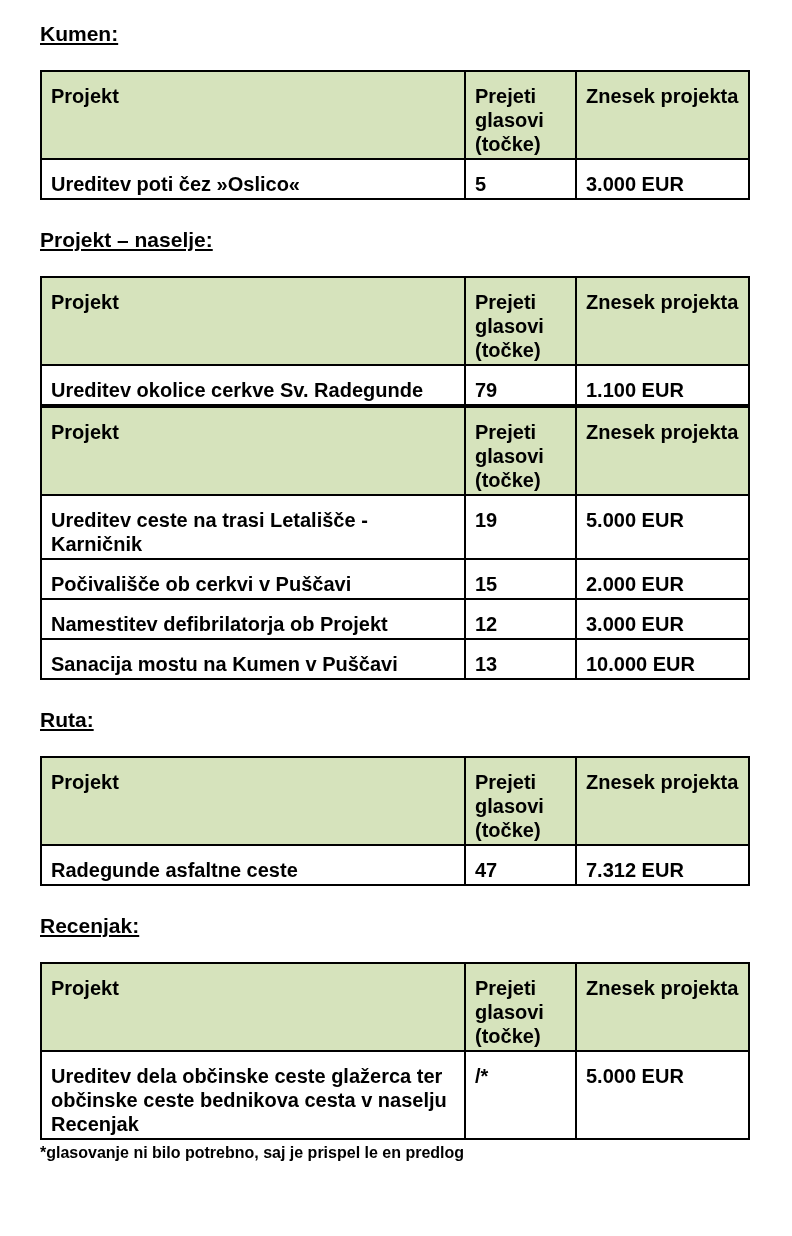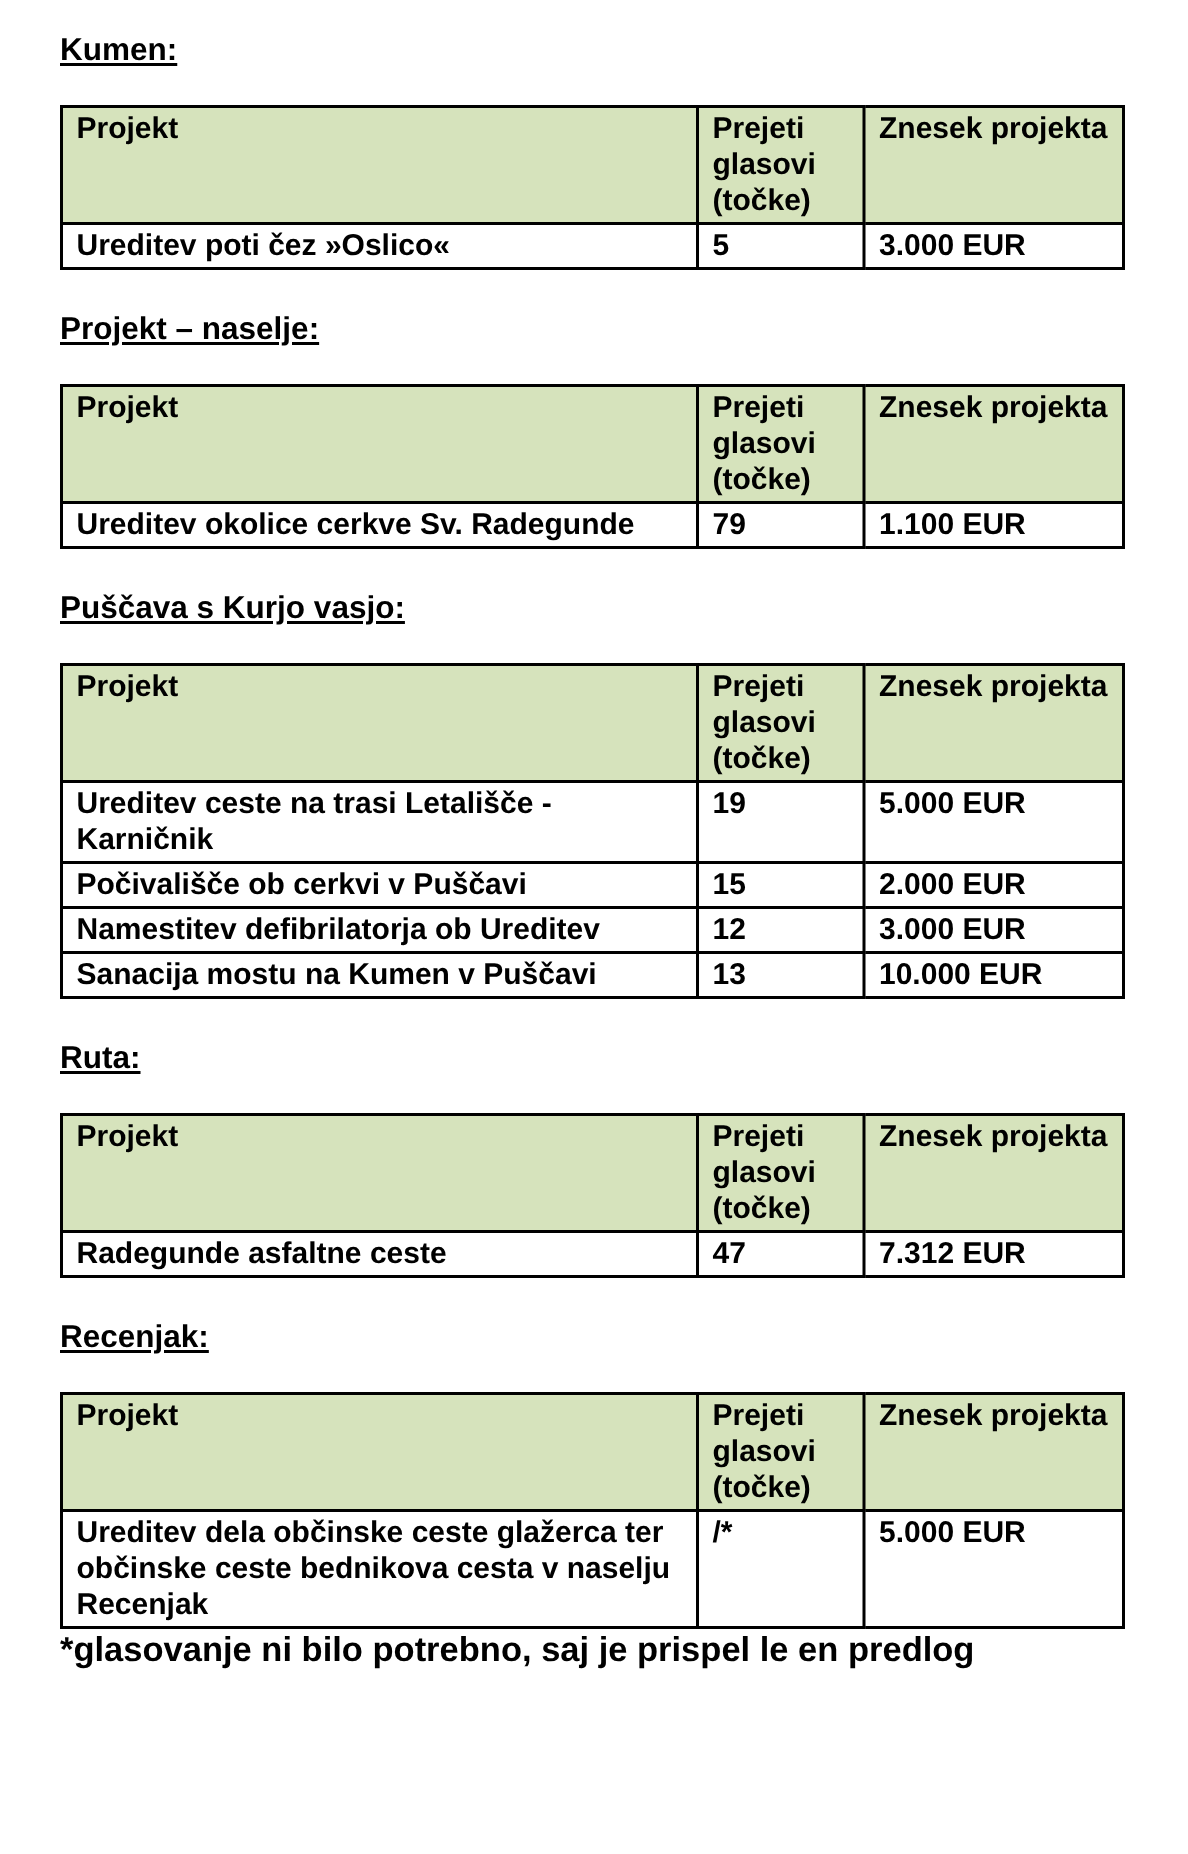--- a/index.html
+++ b/index.html
@@ -38,35 +38,35 @@
   table.projects col.c-votes   { width: 111px; }
   table.projects col.c-amount  { width: 173px; }
   table.projects th,
   table.projects td {
     border: 2px solid #000000;
     font-size: 20px;
     line-height: 24px;
     font-weight: bold;
     text-align: left;
     vertical-align: top;
-    padding: 2px 8px 2px 9px;
+    padding: 12px 8px 2px 9px;
     word-wrap: break-word;
   }
   table.projects thead th {
     background: #d6e3bc;
     height: 72px;
   }
   td.v-middle { vertical-align: middle; }
   td.v-bottom { vertical-align: bottom; }
   td.votes-plain {
     font-weight: normal;
     font-size: 19px;
   }
   .footnote {
-    font-size: 23px;
+    font-size: 16px;
     line-height: 20px;
     font-weight: bold;
     margin: 3px 0 0 0;
   }
 </style>
 </head>
 <body>
 
 <div class="page">
 
@@ -114,21 +114,20 @@
         <tr>
           <td>Ureditev okolice cerkve Sv. Radegunde</td>
           <td>79</td>
           <td>1.100 EUR</td>
         </tr>
       </tbody>
     </table>
   </div>
 
   <div class="section">
-    <h2 class="section-title">Puščava s Kurjo vasjo:</h2>
     <table class="projects">
       <colgroup>
           <col class="c-project">
           <col class="c-votes">
           <col class="c-amount">
         </colgroup>
       <thead>
         <tr>
           <th>Projekt</th>
           <th>Prejeti glasovi (točke)</th>
@@ -140,21 +139,21 @@
           <td>Ureditev ceste na trasi Letališče - Karničnik</td>
           <td>19</td>
           <td>5.000 EUR</td>
         </tr>
         <tr>
           <td>Počivališče ob cerkvi v Puščavi</td>
           <td>15</td>
           <td>2.000 EUR</td>
         </tr>
         <tr>
-          <td>Namestitev defibrilatorja ob Ureditev</td>
+          <td>Namestitev defibrilatorja ob Projekt</td>
           <td>12</td>
           <td>3.000 EUR</td>
         </tr>
         <tr>
           <td>Sanacija mostu na Kumen v Puščavi</td>
           <td>13</td>
           <td>10.000 EUR</td>
         </tr>
       </tbody>
     </table>

